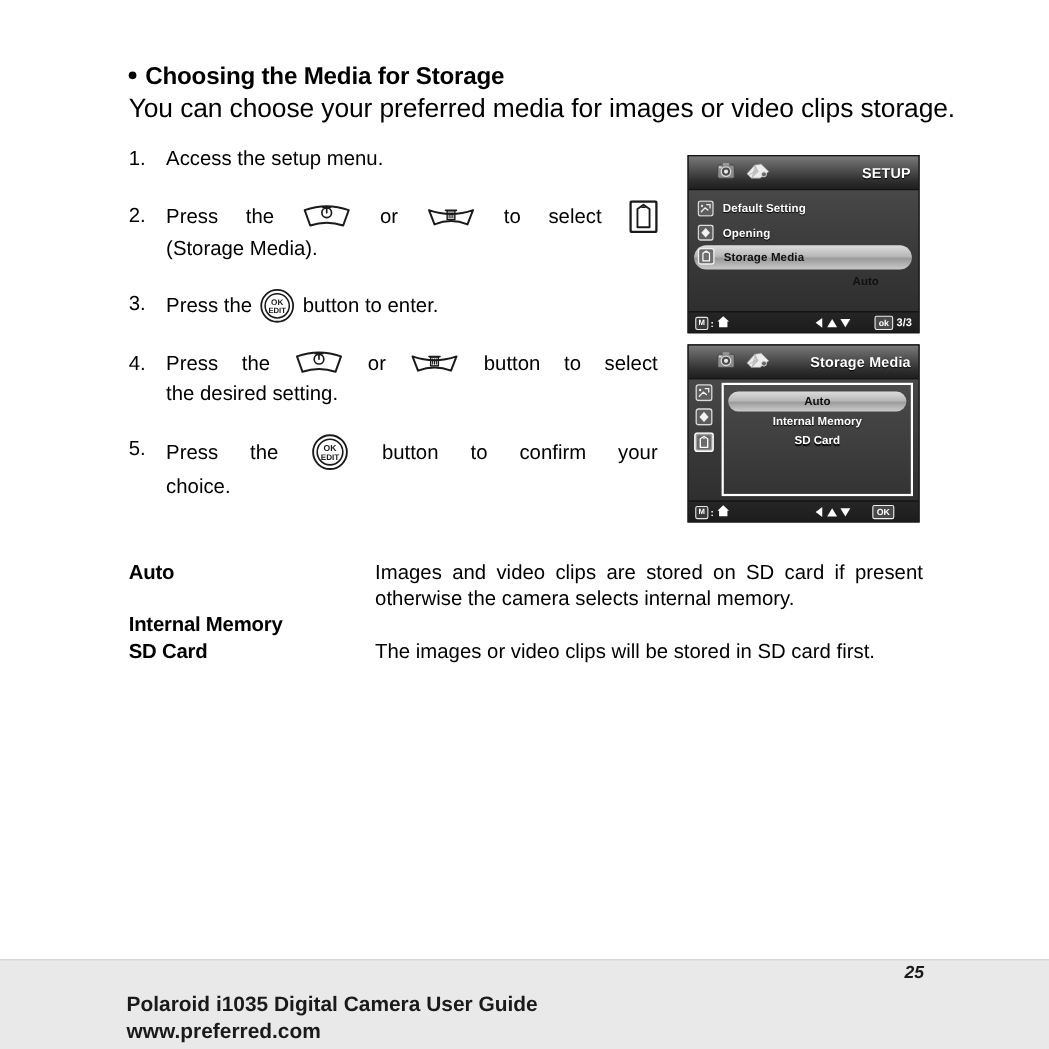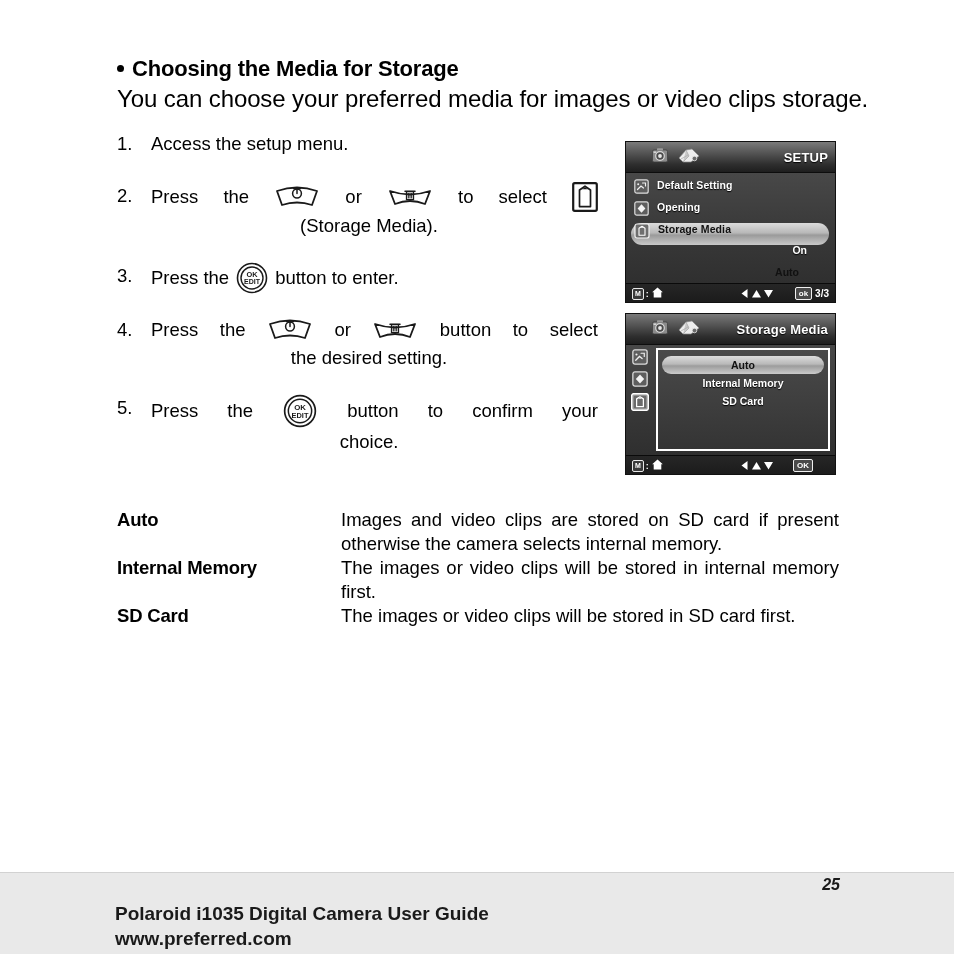--- a/index.html
+++ b/index.html
@@ -74,21 +74,20 @@
     width: 34px;
   }
   .step .body {
     margin-left: 34px;
     display: block;
   }
   .step-line {
     display: flex;
     align-items: center;
     white-space: nowrap;
-    text-align: center;
   }
   .sp { display: inline-block; width: 6px; }
 
   
   .icon-inline {
     display: inline-block;
     vertical-align: middle;
     line-height: 0;
   }
 
@@ -165,21 +164,21 @@
     background: linear-gradient(to bottom, #484848 0%, #3a3a3a 50%, #2f2f2f 100%);
   }
 
   .menu-list {
     padding-top: 6px;
   }
   .menu-row {
     position: relative;
     height: 22px;
     display: flex;
-    align-items: flex-start;
+    align-items: center;
     padding-left: 8px;
     box-sizing: border-box;
   }
   .menu-row.selected {
     background: linear-gradient(to bottom, #dcdcdc 0%, #b8b8b8 45%, #9a9a9a 55%, #c9c9c9 100%);
     border-radius: 11px;
     margin: 0 6px 0 5px;
     padding-left: 3px;
     color: #111;
     text-shadow: none;
@@ -644,21 +643,20 @@
     </div>
   </div>
 
   <div class="defs">
     <div class="def-row">
       <div class="def-term">Auto</div>
       <div class="def-desc">Images and video clips are stored on SD card if present otherwise the camera selects internal memory.</div>
     </div>
     <div class="def-row">
       <div class="def-term">Internal Memory</div>
-      <div class="def-desc">The images or video clips will be stored in internal memory first.</div>
     </div>
     <div class="def-row">
       <div class="def-term">SD Card</div>
       <div class="def-desc">The images or video clips will be stored in SD card first.</div>
     </div>
   </div>
 
   <div class="footer-band">
     <div class="rule"></div>
   </div>

